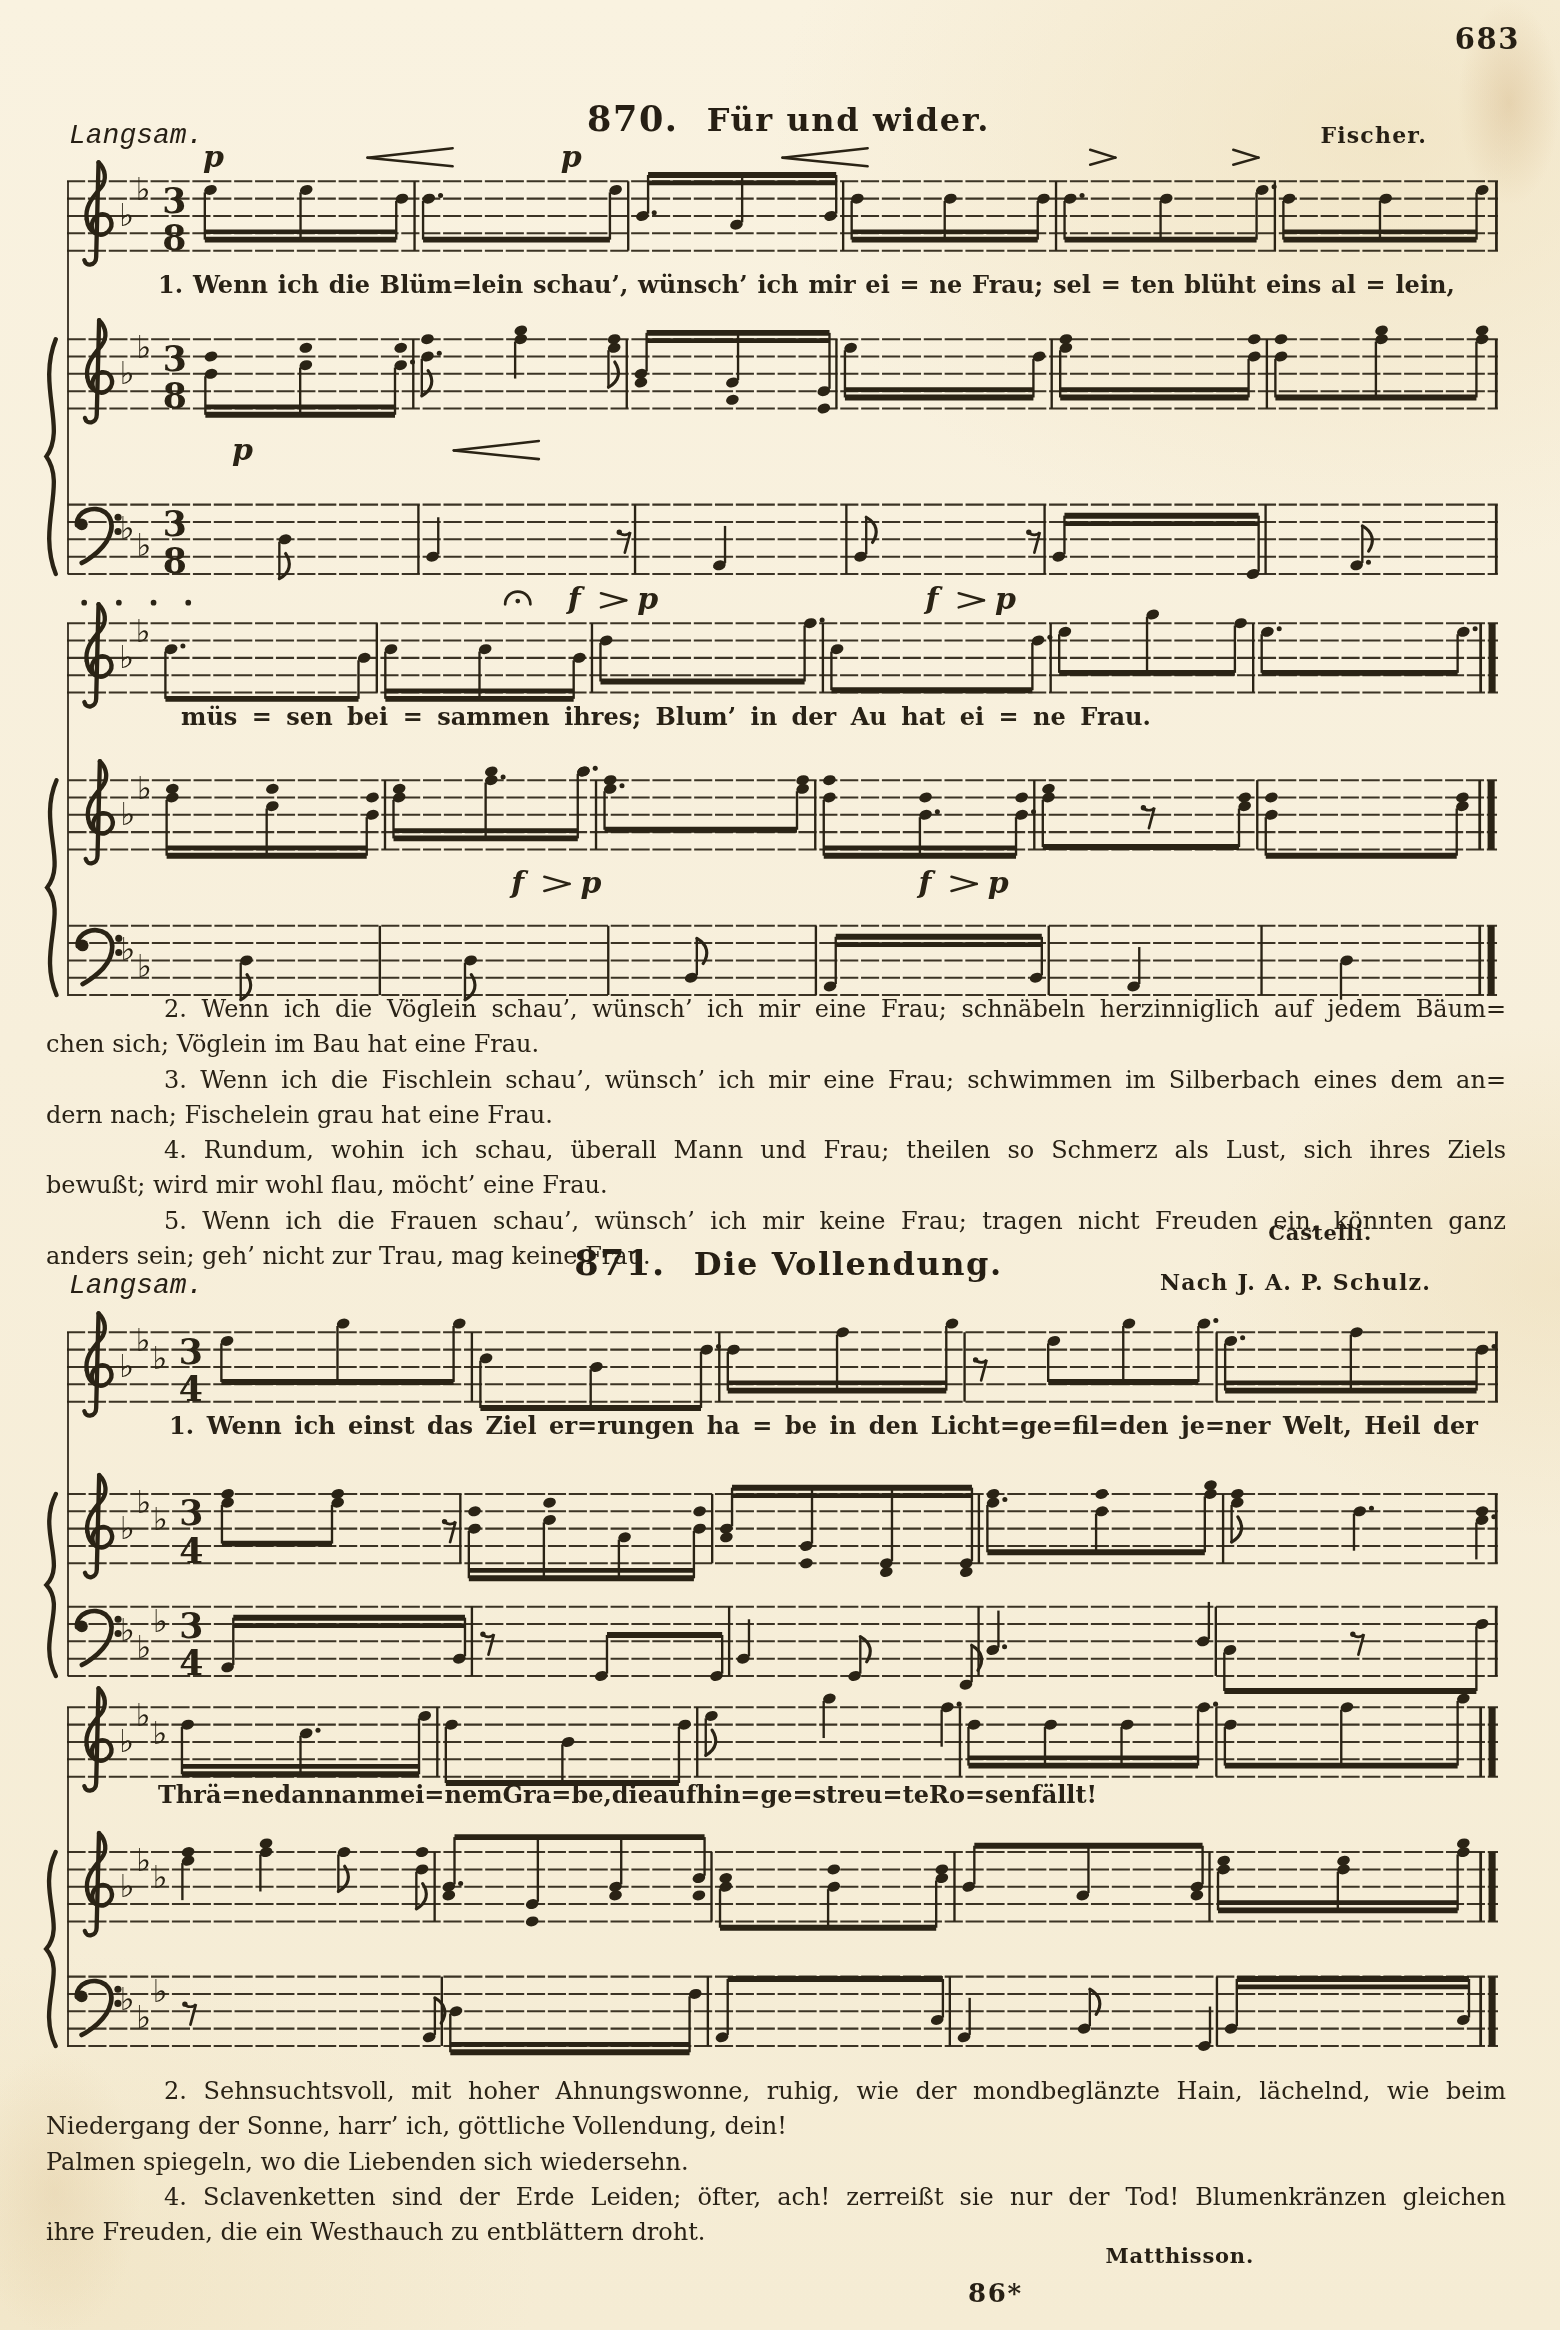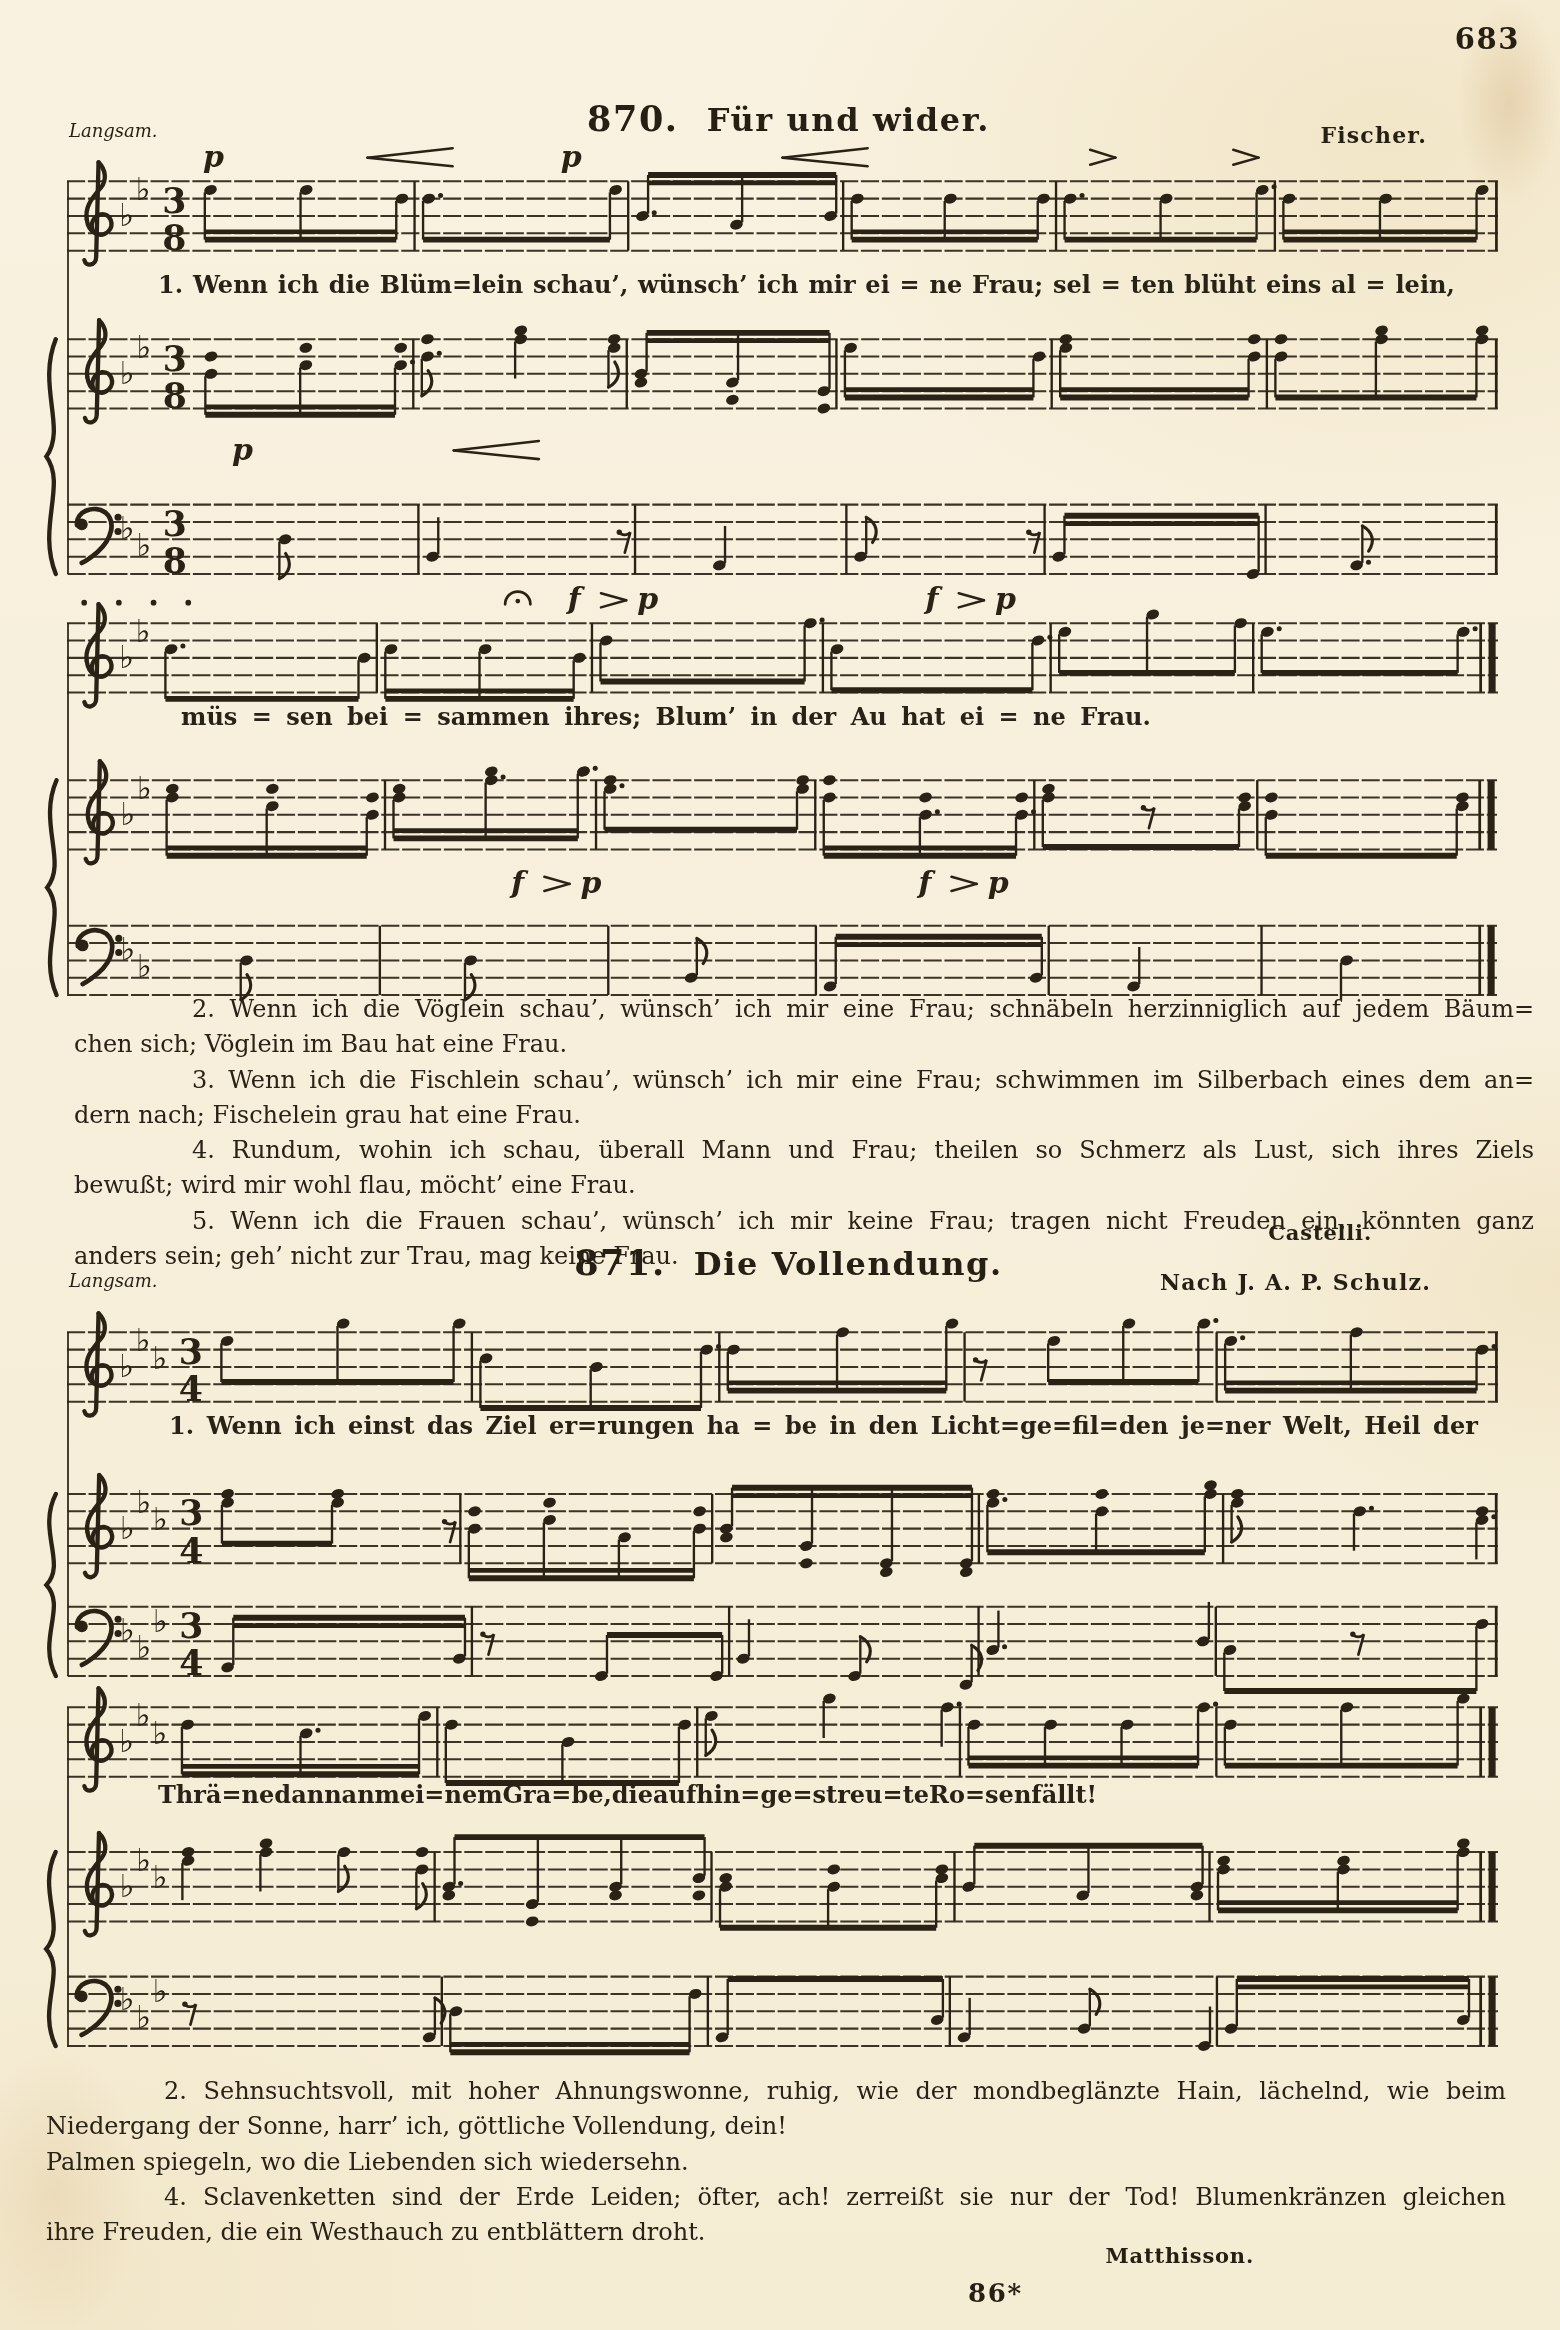--- a/index.html
+++ b/index.html
@@ -16,21 +16,21 @@
       radial-gradient(552px 394px at 99% 55%, rgba(233,214,170,.4) 0%, rgba(233,214,170,0) 65%),
       linear-gradient(180deg,#f9f2e0 0%,#f7efdb 45%,#f5ecd4 100%);
     padding-left: 16px;
   }
   .stain{position:absolute;border-radius:50%;pointer-events:none;}
   .page-number{position:absolute;top:22px;right:57px;font-size:29px;font-weight:bold;letter-spacing:1.6px;}
   .song-header{position:absolute;left:0;width:100%;height:55px;}
   .title-row{text-align:center;font-weight:bold;white-space:nowrap;}
   .song-number{font-size:35px;letter-spacing:1.6px;margin-right:28px;}
   .song-title{font-size:32px;letter-spacing:1.6px;}
-  .tempo{position:absolute;font-style:italic;font-size:18px;}
+  .tempo{position:absolute;font-style:italic;font-size:28px;font-family:Liberation Mono, monospace;}
   .composer{position:absolute;font-weight:bold;font-size:22px;letter-spacing:1.2px;}
   .lyrics{position:absolute;display:flex;justify-content:space-between;
           font-weight:bold;font-size:24px;white-space:nowrap;color:#292216;}
   .verses{position:absolute;font-size:24px;line-height:29px;color:#292216;}
   .verses p{margin:0 0 6.3px 0;}
   .v-first{text-indent:118px;text-align:justify;text-align-last:justify;}
   .v-cont{text-align:left;}
   .attribution{position:absolute;font-size:21px;font-weight:bold;letter-spacing:0.8px;}
   .plate{position:absolute;font-size:26px;font-weight:bold;letter-spacing:1.6px;}
   .sysline{position:absolute;border-left:2.4px solid rgba(40,32,20,.85);width:0;}
@@ -89,21 +89,21 @@
       <span>in</span>
       <span>der</span>
       <span>Au</span>
       <span>hat</span>
       <span>ei</span>
       <span>=</span>
       <span>ne</span>
       <span>Frau.</span>
     </div>
 
-  <div class="verses" style="top:995px;left:46px;width:1460px;margin-left:28px;" id="verses0">
+  <div class="verses" style="top:995px;left:46px;width:1460px;" id="verses0">
       <p class="v-first">2. Wenn ich die Vöglein schau’, wünsch’ ich mir eine Frau; schnäbeln herzinniglich auf jedem Bäum=</p>
       <p class="v-cont">chen sich; Vöglein im Bau hat eine Frau.</p>
       <p class="v-first">3. Wenn ich die Fischlein schau’, wünsch’ ich mir eine Frau; schwimmen im Silberbach eines dem an=</p>
       <p class="v-cont">dern nach; Fischelein grau hat eine Frau.</p>
       <p class="v-first">4. Rundum, wohin ich schau, überall Mann und Frau; theilen so Schmerz als Lust, sich ihres Ziels</p>
       <p class="v-cont">bewußt; wird mir wohl flau, möcht’ eine Frau.</p>
       <p class="v-first">5. Wenn ich die Frauen schau’, wünsch’ ich mir keine Frau; tragen nicht Freuden ein, könnten ganz</p>
       <p class="v-cont">anders sein; geh’ nicht zur Trau, mag keine Frau.</p>
     </div>
   <div class="attribution" style="top:1220px;right:205px;">Castelli.</div>

